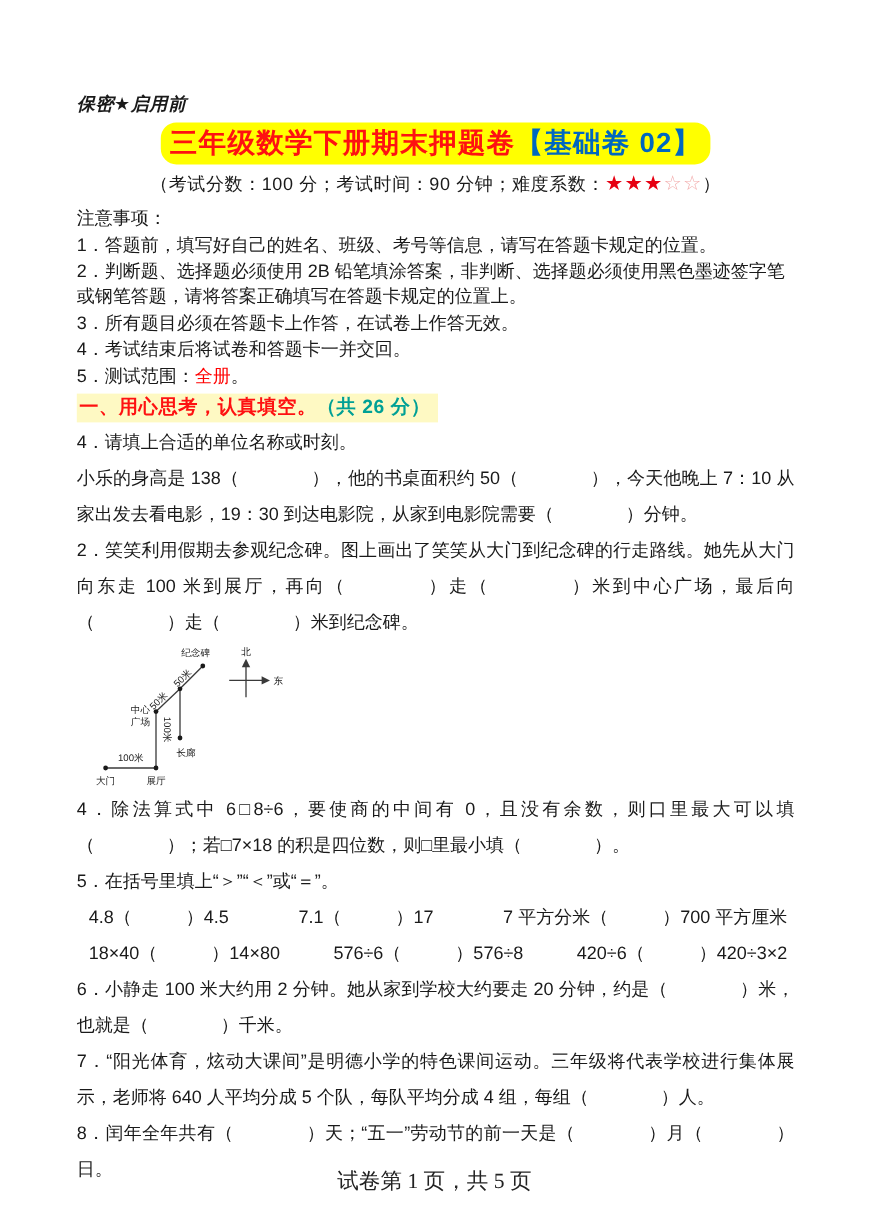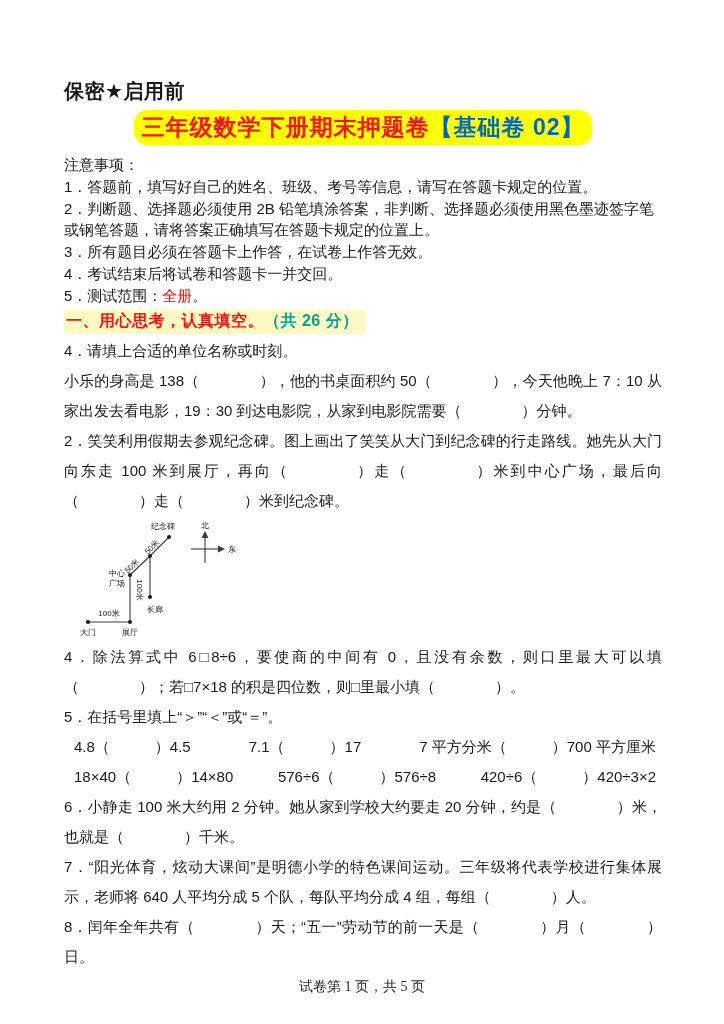--- a/index.html
+++ b/index.html
@@ -1,21 +1,21 @@
 <!DOCTYPE html>
 <html><head>
 <meta charset="utf-8">
 <style>
   html,body{margin:0;padding:0;}
   body{
     width:724px;height:1024px;background:#ffffff;position:relative;overflow:hidden;
     font-family:"Liberation Sans","DejaVu Sans",sans-serif;color:#1a1a1a;
   }
   .page{position:absolute;inset:0;padding:78px 62px 0 64px;box-sizing:border-box;}
-  .security{font-size:20px;font-weight:bold;letter-spacing:.5px;}
+  .security{font-size:15px;font-weight:bold;letter-spacing:.5px;font-style:italic;}
   .title-row{text-align:center;margin-top:5px;}
   .title-hl{display:inline-block;background:#ffff00;padding:2px 8px 3px 8px;
     font-size:23px;font-weight:bold;letter-spacing:1px;line-height:30px;border-radius:13px;}
   .title-main{color:#fe1111;}
   .title-sub{color:#0067c0;}
   .meta-row{text-align:center;font-size:15px;margin-top:6px;letter-spacing:.5px;}
   .star-filled{color:#e60012;font-size:17px;letter-spacing:1px;}
   .star-empty{color:#f2abab;font-size:17px;letter-spacing:1px;}
   .notice{margin-top:9px;font-size:15px;line-height:21.8px;}
   .notice p{margin:0;}
@@ -23,37 +23,38 @@
   .section-head{display:inline-block;background:#fef9c3;margin-top:3px;
     padding:1px 6px 2px 2px;font-size:16px;font-weight:bold;letter-spacing:.5px;}
   .section-red{color:#fe1111;}
   .section-teal{color:#00a095;}
   .questions{font-size:15px;line-height:30px;margin-top:2px;}
   .questions p{margin:0;text-align:justify;}
   .diagram-wrap{margin:2px 0 0 6px;height:124px;}
   .q5-row{display:flex;justify-content:space-between;padding:0 6px 0 10px;}
   .q5-row span{white-space:nowrap;}
   .footer{position:absolute;left:0;bottom:28px;width:100%;text-align:center;
-    font-size:14px;font-family:"Liberation Serif","DejaVu Serif",serif;color:#222;}
+    font-size:18px;font-family:"Liberation Serif","DejaVu Serif",serif;color:#222;}
   svg text{font-size:8px;fill:#222;font-family:"Liberation Sans","DejaVu Sans",sans-serif;}
   svg line{stroke:#3a3a3a;stroke-width:1.1;}
   svg circle{fill:#1a1a1a;}
   svg .arrow{fill:#3a3a3a;}
 </style>
 </head>
 <body>
 
 <div class="page">
 
   <div class="security">保密★启用前</div>
 
   <div class="title-row">
     <span class="title-hl"><span class="title-main">三年级数学下册期末押题卷</span><span class="title-sub">【基础卷 02】</span></span>
   </div>
 
+  <div class="meta-row"><span>（考试分数：100 分；考试时间：90 分钟；难度系数：</span><span class="star-filled">★★★</span><span class="star-empty">☆☆</span><span>）</span></div>
 
   <div class="notice">
     <p>注意事项：</p>
     <p>1．答题前，填写好自己的姓名、班级、考号等信息，请写在答题卡规定的位置。</p>
     <p>2．判断题、选择题必须使用 2B 铅笔填涂答案，非判断、选择题必须使用黑色墨迹签字笔或钢笔答题，请将答案正确填写在答题卡规定的位置上。</p>
     <p>3．所有题目必须在答题卡上作答，在试卷上作答无效。</p>
     <p>4．考试结束后将试卷和答题卡一并交回。</p>
     <p><span>5．测试范围：</span><span class="scope-red">全册</span><span>。</span></p>
   </div>
 

